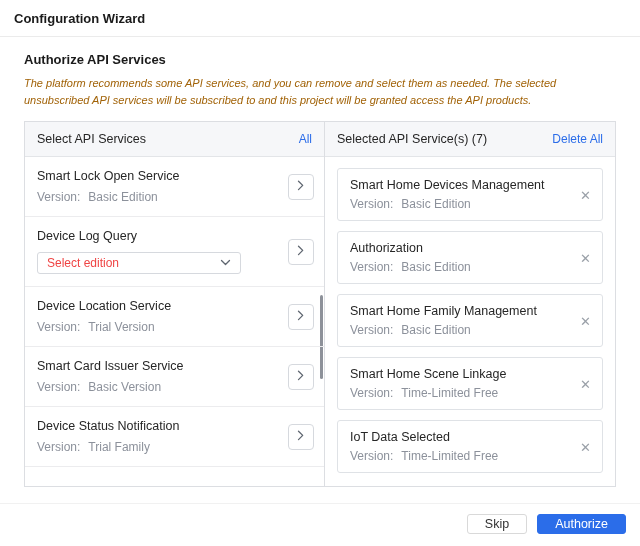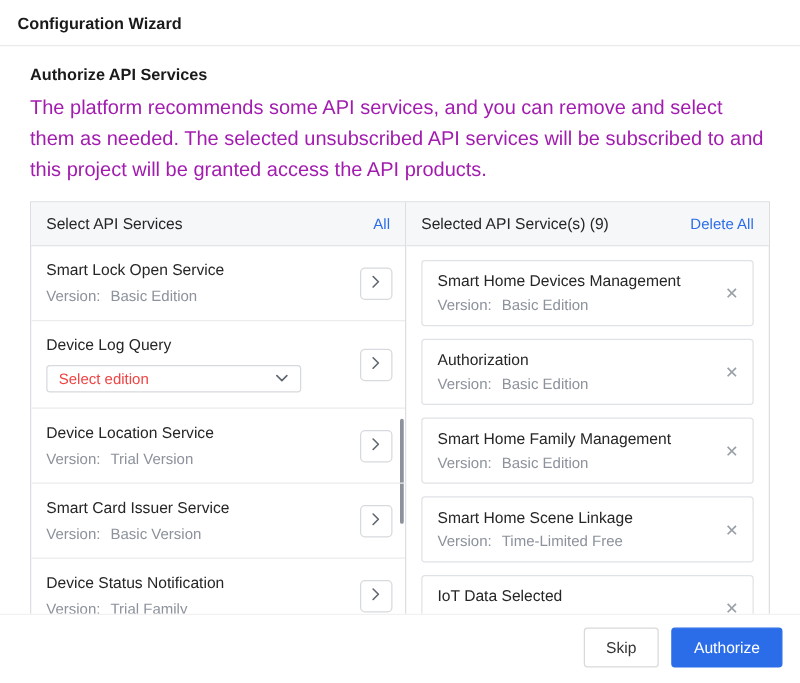--- a/index.html
+++ b/index.html
@@ -12,21 +12,21 @@
     position: relative;
     overflow: hidden;
   }
   .titlebar {
     padding: 11px 14px 10px;
     border-bottom: 1px solid #ebebeb;
   }
   .titlebar-title { font-size: 13px; font-weight: bold; color: #1a1a1a; }
   .content { padding: 15px 24px 0; }
   .section-heading { font-size: 13px; font-weight: bold; color: #1a1a1a; margin-bottom: 8px; }
-  .desc { color: #a21caf; font-size: 16px; line-height: 1.55; max-width: 616px; }
+  .desc { color: #a16207; font-size: 11px; line-height: 1.55; max-width: 616px; font-style: italic; }
   .transfer {
     display: flex;
     border: 1px solid #dcdee2;
     margin-top: 12px;
     height: 366px;
     background: #fff;
   }
   .panel-left { width: 300px; border-right: 1px solid #dcdee2; display: flex; flex-direction: column; }
   .panel-right { flex: 1; display: flex; flex-direction: column; }
   .panel-header {
@@ -72,21 +72,21 @@
     position: absolute; right: 11px; top: 50%; transform: translateY(-50%);
     color: #9aa0a8; font-size: 13px; line-height: 1; cursor: pointer;
   }
   .footer {
     position: absolute; left: 0; right: 0; bottom: 0;
     padding: 10px 14px 12px;
     display: flex; justify-content: flex-end; gap: 10px;
     border-top: 1px solid #f1f1f1; background: #fff;
   }
   .btn {
-    height: 32px; padding: 0 17px; border-radius: 3px;
+    height: 20px; padding: 0 17px; border-radius: 3px;
     font-size: 12.5px; display: flex; align-items: center; cursor: pointer;
   }
   .btn-default { background: #fff; border: 1px solid #d9d9d9; color: #333; }
   .btn-primary { background: #2b6de9; border: 1px solid #2b6de9; color: #fff; }
 </style>
 </head>
 <body>
 
 <div class="titlebar">
   <span class="titlebar-title">Configuration Wizard</span>
@@ -178,21 +178,21 @@
                   <path d="M1.5 1.2l4.2 4.2-4.2 4.2" fill="none" stroke="currentColor" stroke-width="1.3" stroke-linecap="round" stroke-linejoin="round"></path>
                 </svg>
       </span>
     </div>
   </div>
         </div>
     </div>
 
     <div class="panel-right">
       <div class="panel-header">
-        <span class="ph-title">Selected API Service(s) (9)</span>
+        <span class="ph-title">Selected API Service(s) (7)</span>
         <span class="link">Delete All</span>
       </div>
       <div class="right-body">
           <div class="card">
     <div class="item-title">Smart Home Devices Management</div>
     <div class="version-line">
       <span class="v-label">Version:</span><span>Basic Edition</span>
     </div>
     <span class="close-icon">✕</span>
   </div>

